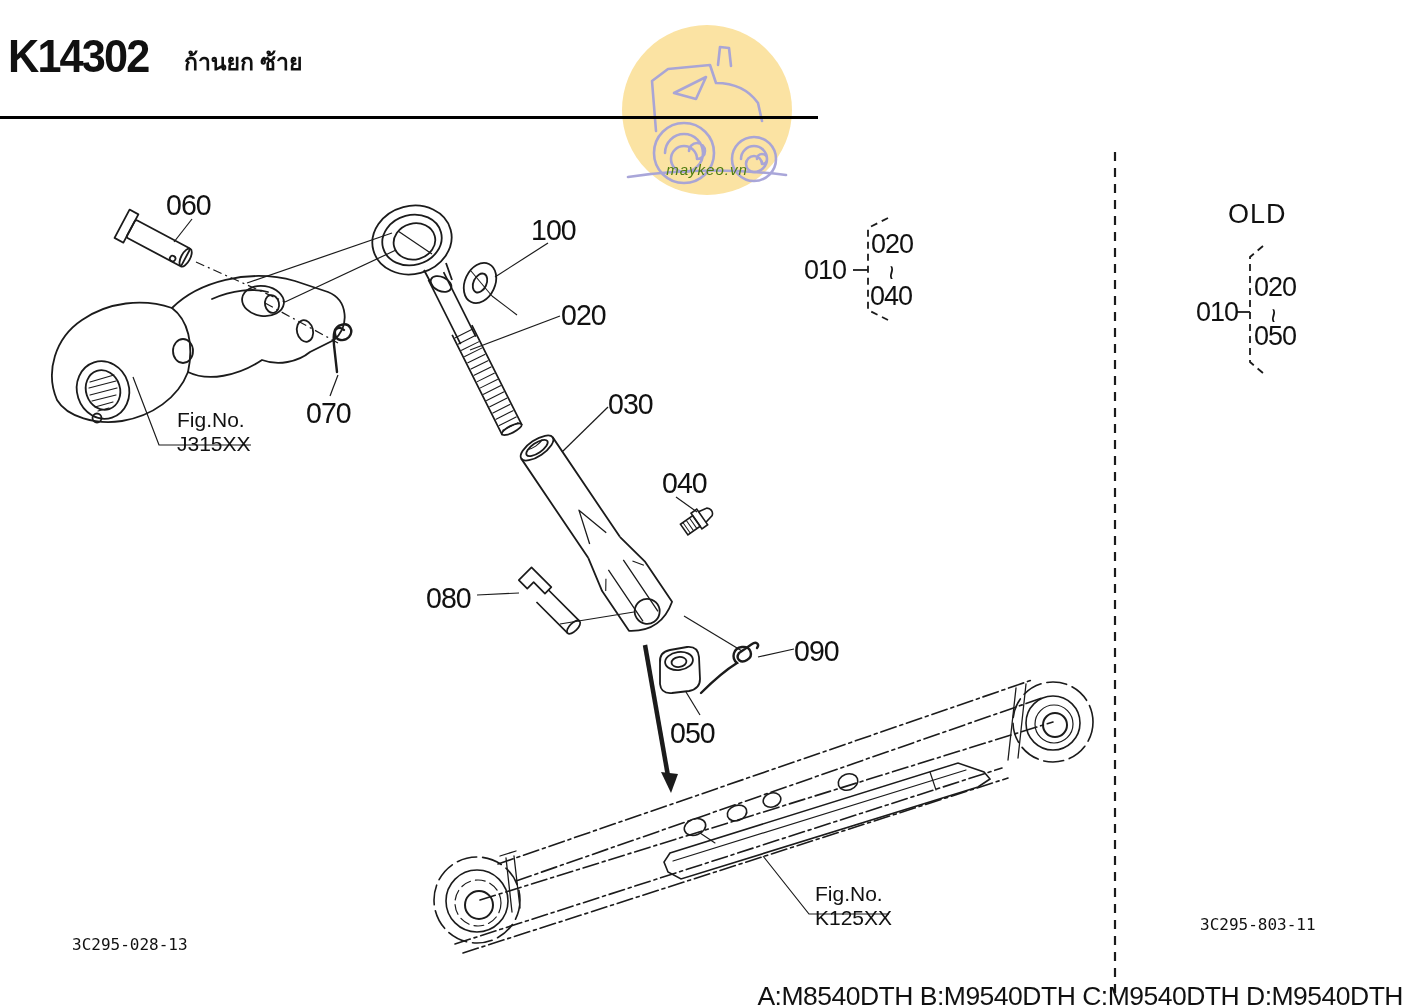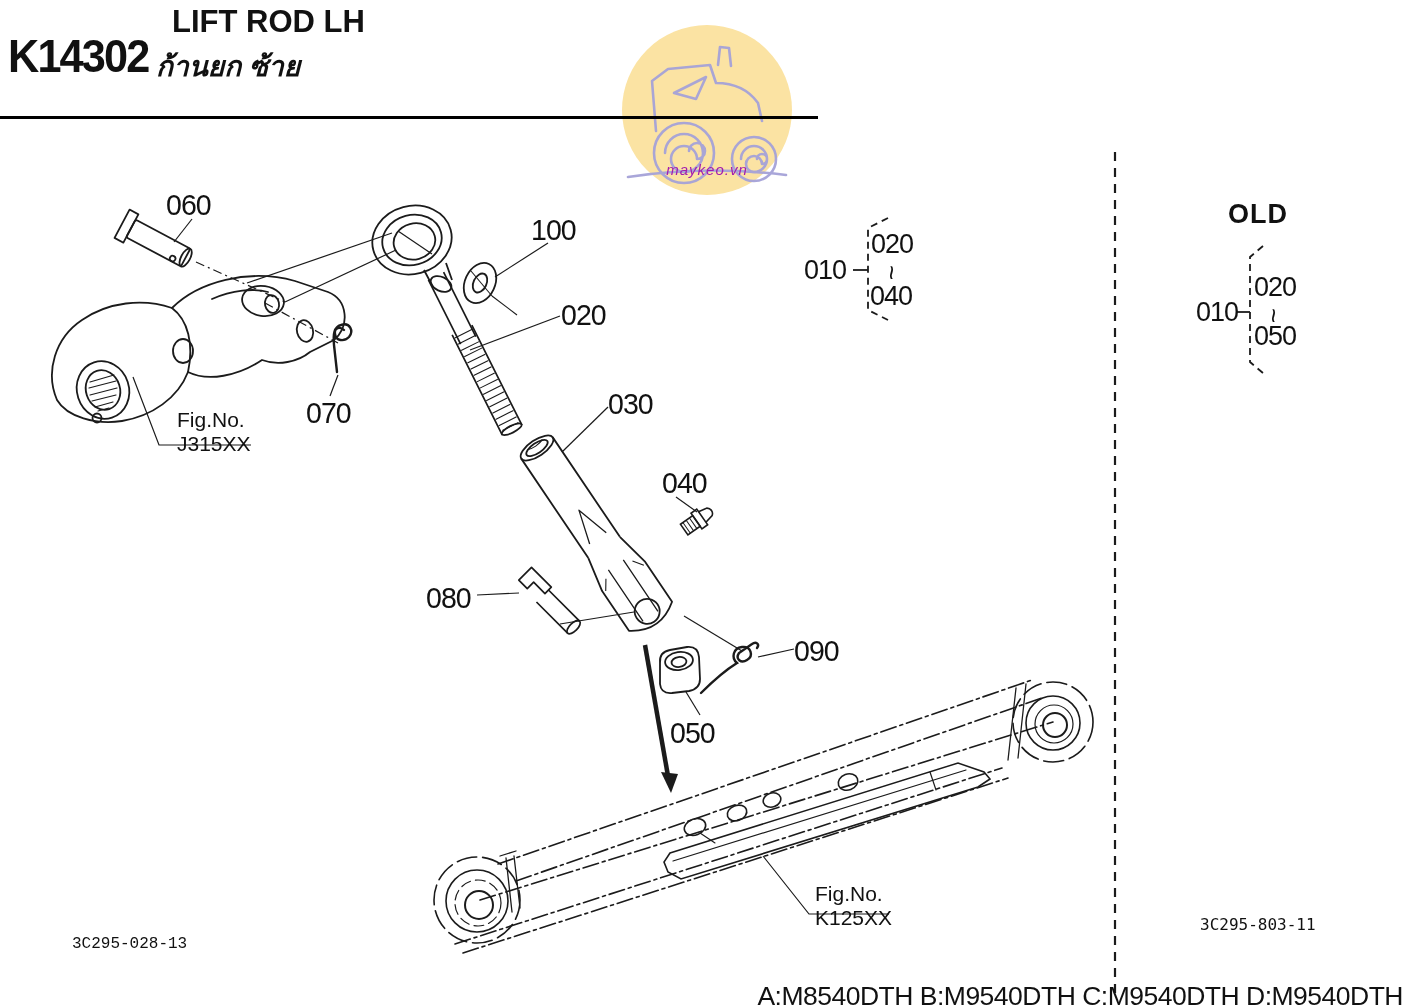--- a/index.html
+++ b/index.html
@@ -2,33 +2,33 @@
 <html><head>
 <meta charset="utf-8">
 <style>
   html,body{margin:0;padding:0;background:#ffffff;}
   #page{position:relative;width:1405px;height:1008px;background:#ffffff;overflow:hidden;
         font-family:"Liberation Sans", sans-serif;color:#111;}
   .abs{position:absolute;}
   
   .code{left:8px;top:28px;font-size:47px;font-weight:700;letter-spacing:-2px;transform:scaleX(.92);transform-origin:left top;}
   .title{left:172px;top:4px;font-size:31px;font-weight:700;letter-spacing:0;}
-  .thai{left:156px;top:44px;font-size:28px;font-weight:600;font-style:italic;}
+  .thai{left:184px;top:44px;font-size:23px;font-weight:600;}
   .viet{left:172px;top:80px;font-size:30px;font-weight:700;font-family:"Liberation Serif", serif;letter-spacing:.5px;}
   .rule{left:0;top:116px;width:818px;height:3px;background:#000;}
   
   .wm{left:622px;top:25px;width:170px;height:170px;border-radius:50%;z-index:0;}
   .wm-text{left:0;right:0;top:136px;text-align:center;font-size:15px;font-style:italic;letter-spacing:1px;}
   .drawz{z-index:2;}
   
   .co{font-size:30px;letter-spacing:-1px;transform:scaleX(.95);transform-origin:left top;white-space:nowrap;z-index:3;}
   .figref{font-size:21px;line-height:24px;white-space:nowrap;z-index:3;margin-top:16px;}
   .grp{font-size:27px;letter-spacing:-1px;white-space:nowrap;z-index:3;}
   .tilde{font-size:26px;transform:rotate(90deg);z-index:3;}
-  .old{font-size:27px;letter-spacing:1px;z-index:3;font-weight:bold;}
+  .old{font-size:27px;letter-spacing:1px;z-index:3;}
   .dwg{font-family:"DejaVu Sans Mono", monospace;font-size:16px;letter-spacing:0;z-index:3;}
   .models{right:2px;top:981px;font-size:26.5px;letter-spacing:-0.5px;white-space:nowrap;z-index:3;}
 </style>
 </head>
 <body>
 
 <div id="page">
 
   <div class="abs wm" style="background:#fbe3a3;">
     <svg width="170" height="170" viewBox="0 0 170 170">
@@ -36,25 +36,24 @@
         <circle cx="62" cy="128" r="30"></circle>
         <path d="M62,128 m-19,0 a19,19 0 1 1 19,19 a13,13 0 1 1 13,-13 a8,8 0 1 0 -8,-8"></path>
         <circle cx="132" cy="134" r="22"></circle>
         <path d="M132,134 m-13,0 a13,13 0 1 1 13,13 a8,8 0 1 1 8,-8 a5,5 0 1 0 -5,-5"></path>
         <path d="M34,106 L30,56 L46,44 L88,40 L94,58 C112,58 126,64 136,78 L140,96"></path>
         <path d="M96,40 l2,-18 l9,1 l2,18"></path>
         <path d="M52,68 L84,52 L74,74 Z"></path>
         <path d="M6,152 Q82,140 164,150"></path>
       </g>
     </svg>
-    <div class="abs wm-text" style="color:#a21caf;">maykeo.vn</div>
+    <div class="abs wm-text" style="color:#4d7c0f;">maykeo.vn</div>
   </div>
 
   <div class="abs code">K14302</div>
-  <div class="abs title">LIFT ROD LH</div>
   <div class="abs thai">ก้านยก ซ้าย</div>
   <div class="abs rule drawz"></div>
 
   <svg class="abs drawz" style="left:0;top:0" width="1405" height="1008" viewBox="0 0 1405 1008">
 
     <g fill="none" stroke="#1b1b1b" stroke-width="1.8" stroke-linejoin="round" stroke-linecap="round">
       <path d="M57,400 C45,372 55,338 82,320 C108,302 143,298 172,308 C198,282 248,268 295,281 L328,292 C348,300 350,326 334,340 L310,352 C298,362 278,366 262,360 C238,376 208,382 188,372 C178,398 152,416 122,421 C96,425 67,417 57,400 Z"></path>
       <path d="M172,308 C188,320 194,344 188,372"></path>
       <path d="M212,299 C232,290 254,288 268,292"></path>
       <ellipse cx="103" cy="390" rx="26" ry="29" transform="rotate(-18 103 390)"></ellipse>
@@ -240,17 +239,17 @@
   <div class="abs grp" style="left:871px;top:229px;">020</div>
   <div class="abs tilde" style="left:884px;top:257px;">~</div>
   <div class="abs grp" style="left:870px;top:281px;">040</div>
 
   <div class="abs old" style="left:1228px;top:199px;">OLD</div>
   <div class="abs grp" style="left:1196px;top:297px;">010</div>
   <div class="abs grp" style="left:1254px;top:272px;">020</div>
   <div class="abs tilde" style="left:1266px;top:300px;">~</div>
   <div class="abs grp" style="left:1254px;top:321px;">050</div>
 
-  <div class="abs dwg" style="left:72px;top:935px;font-family:Liberation Mono, monospace;">3C295-028-13</div>
+  <div class="abs dwg" style="left:72px;top:935px;">3C295-028-13</div>
   <div class="abs dwg" style="left:1200px;top:915px;">3C295-803-11</div>
   <div class="abs models">A:M8540DTH B:M9540DTH C:M9540DTH D:M9540DTH</div>
 
 </div>
 
 </body></html>

